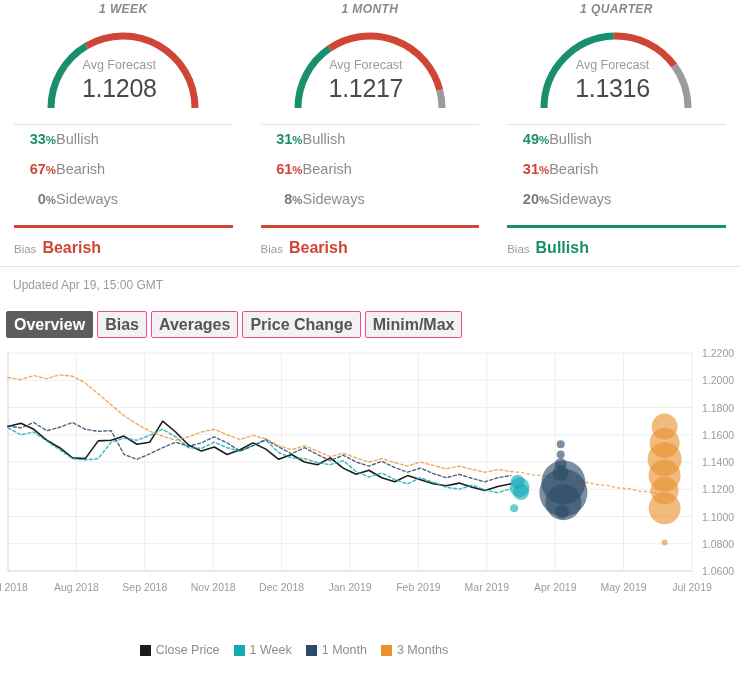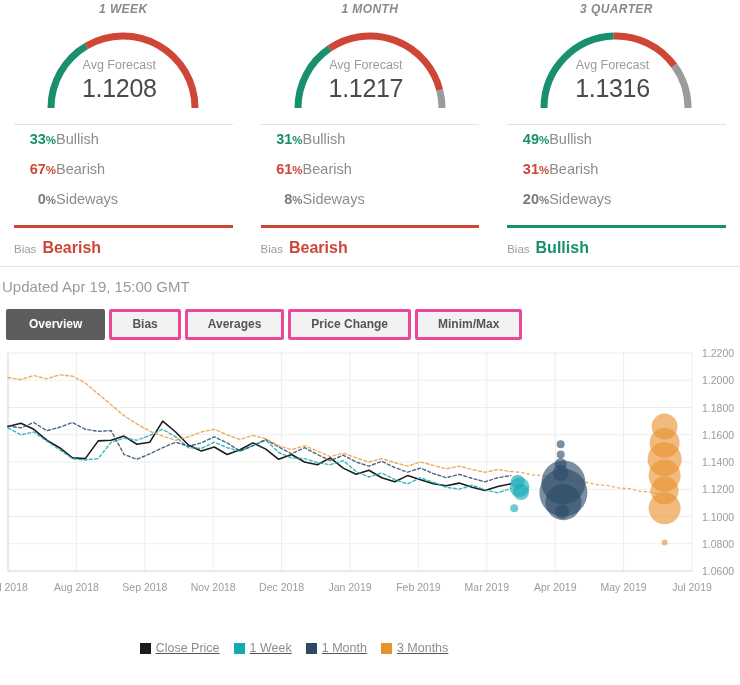--- a/index.html
+++ b/index.html
@@ -103,67 +103,66 @@
   .bias-bearish { color: #cf4637; }
   .bias-bullish { color: #1a8f6e; }
 
   
   .full-divider {
     height: 1px;
     background: #e4e4e4;
     width: 740px;
   }
   .updated {
-    font-size: 15px;
+    font-size: 12px;
     color: #9b9b9b;
-    padding: 11px 0 0 2px;
+    padding: 11px 0 0 13px;
     height: 40px;
   }
 
   
   .tabs {
     display: flex;
     gap: 4px;
     padding: 0 0 0 6px;
     height: 34px;
     align-items: center;
   }
   .tab {
-    font-size: 12px;
+    font-size: 16px;
     font-weight: bold;
     color: #555;
     background: #f2f2f2;
-    border: 3px solid #ec4899;
+    border: 1px solid #ec4899;
     border-radius: 2px;
-    padding: 6px 20px;
+    padding: 6px 7px;
     line-height: 13px;
     cursor: pointer;
     white-space: nowrap;
   }
   .tab.active {
     background: #5d5d5d;
     color: #ffffff;
     border-color: #5d5d5d;
   }
 
   
   .chart-area {
     position: relative;
     width: 740px;
     height: 300px;
   }
   .chart-svg { display: block; }
   .legend {
     display: flex;
     justify-content: center;
-    align-items: center;
+    align-items: flex-end;
     gap: 14px;
     height: 18px;
     margin-top: -2px;
-    text-decoration: underline;
   }
   .legend-item { display: flex; align-items: center; gap: 5px; }
   .legend-swatch { width: 11px; height: 11px; display: inline-block; }
   .legend-text { font-size: 12.5px; color: #8d8d8d; }
 </style>
 </head>
 <body>
 
 <div class="page">
 
@@ -229,21 +228,21 @@
             <div class="stat-name">Sideways</div>
           </div>
           <div class="bias-bar" style="background: rgb(207, 70, 55);"></div>
           <div class="bias-row">
             <span class="bias-label">Bias</span>
             <span class="bias-value bias-bearish">Bearish</span>
           </div>
         </div>
       </div>
       <div class="card">
-        <div class="card-title">3 QUARTER</div>
+        <div class="card-title">1 QUARTER</div>
         <div class="gauge-wrap">
           <svg width="180" height="96" viewBox="0 0 180 96" class="gauge-svg">
             <path d="M 18.00 88.00 A 72 72 0 0 1 87.74 16.04" fill="none" stroke="#1a8f6e" stroke-width="7" stroke-linecap="butt"></path>
             <path d="M 87.74 16.04 A 72 72 0 0 1 148.25 45.68" fill="none" stroke="#cf4637" stroke-width="7" stroke-linecap="butt"></path>
             <path d="M 148.25 45.68 A 72 72 0 0 1 162.00 88.00" fill="none" stroke="#9b9b9b" stroke-width="7" stroke-linecap="butt"></path>
           </svg>
           <div class="gauge-text">
             <div class="gauge-label">Avg Forecast</div>
             <div class="gauge-value">1.1316</div>
           </div>

